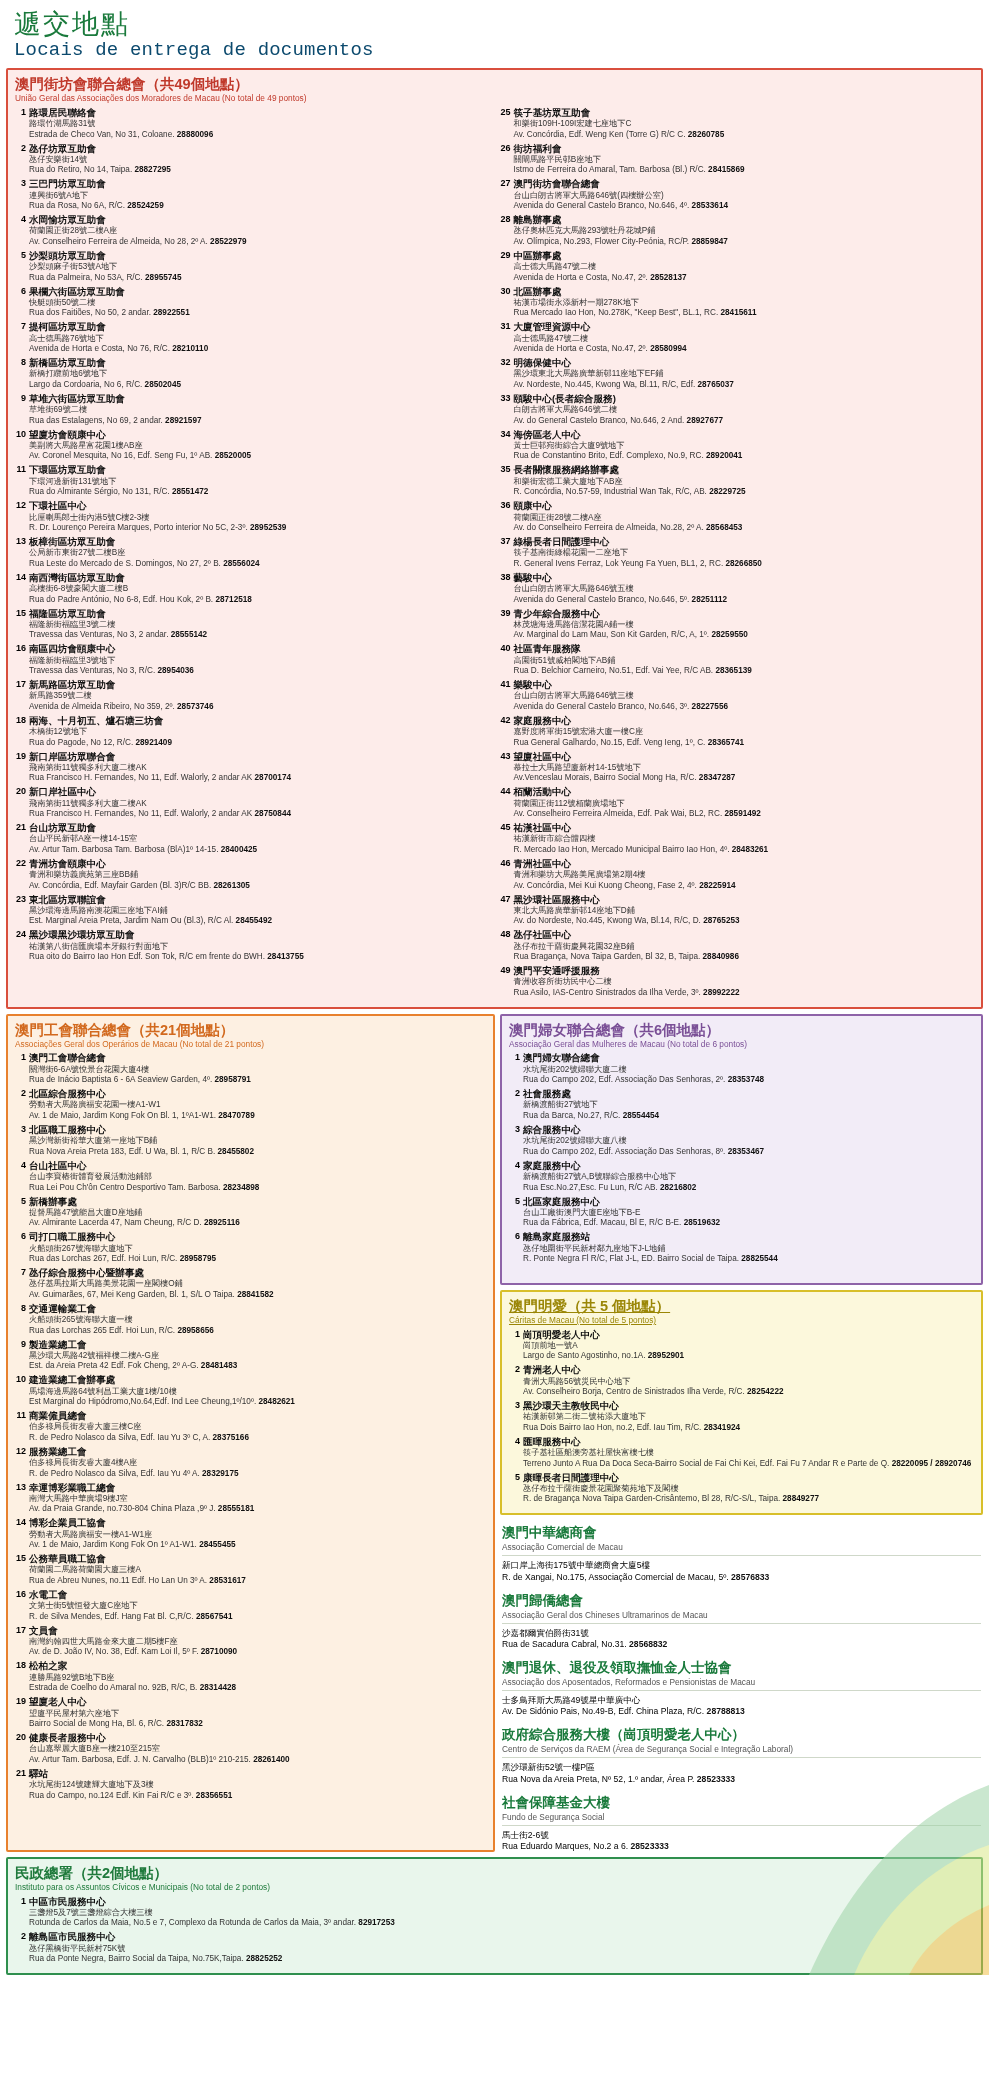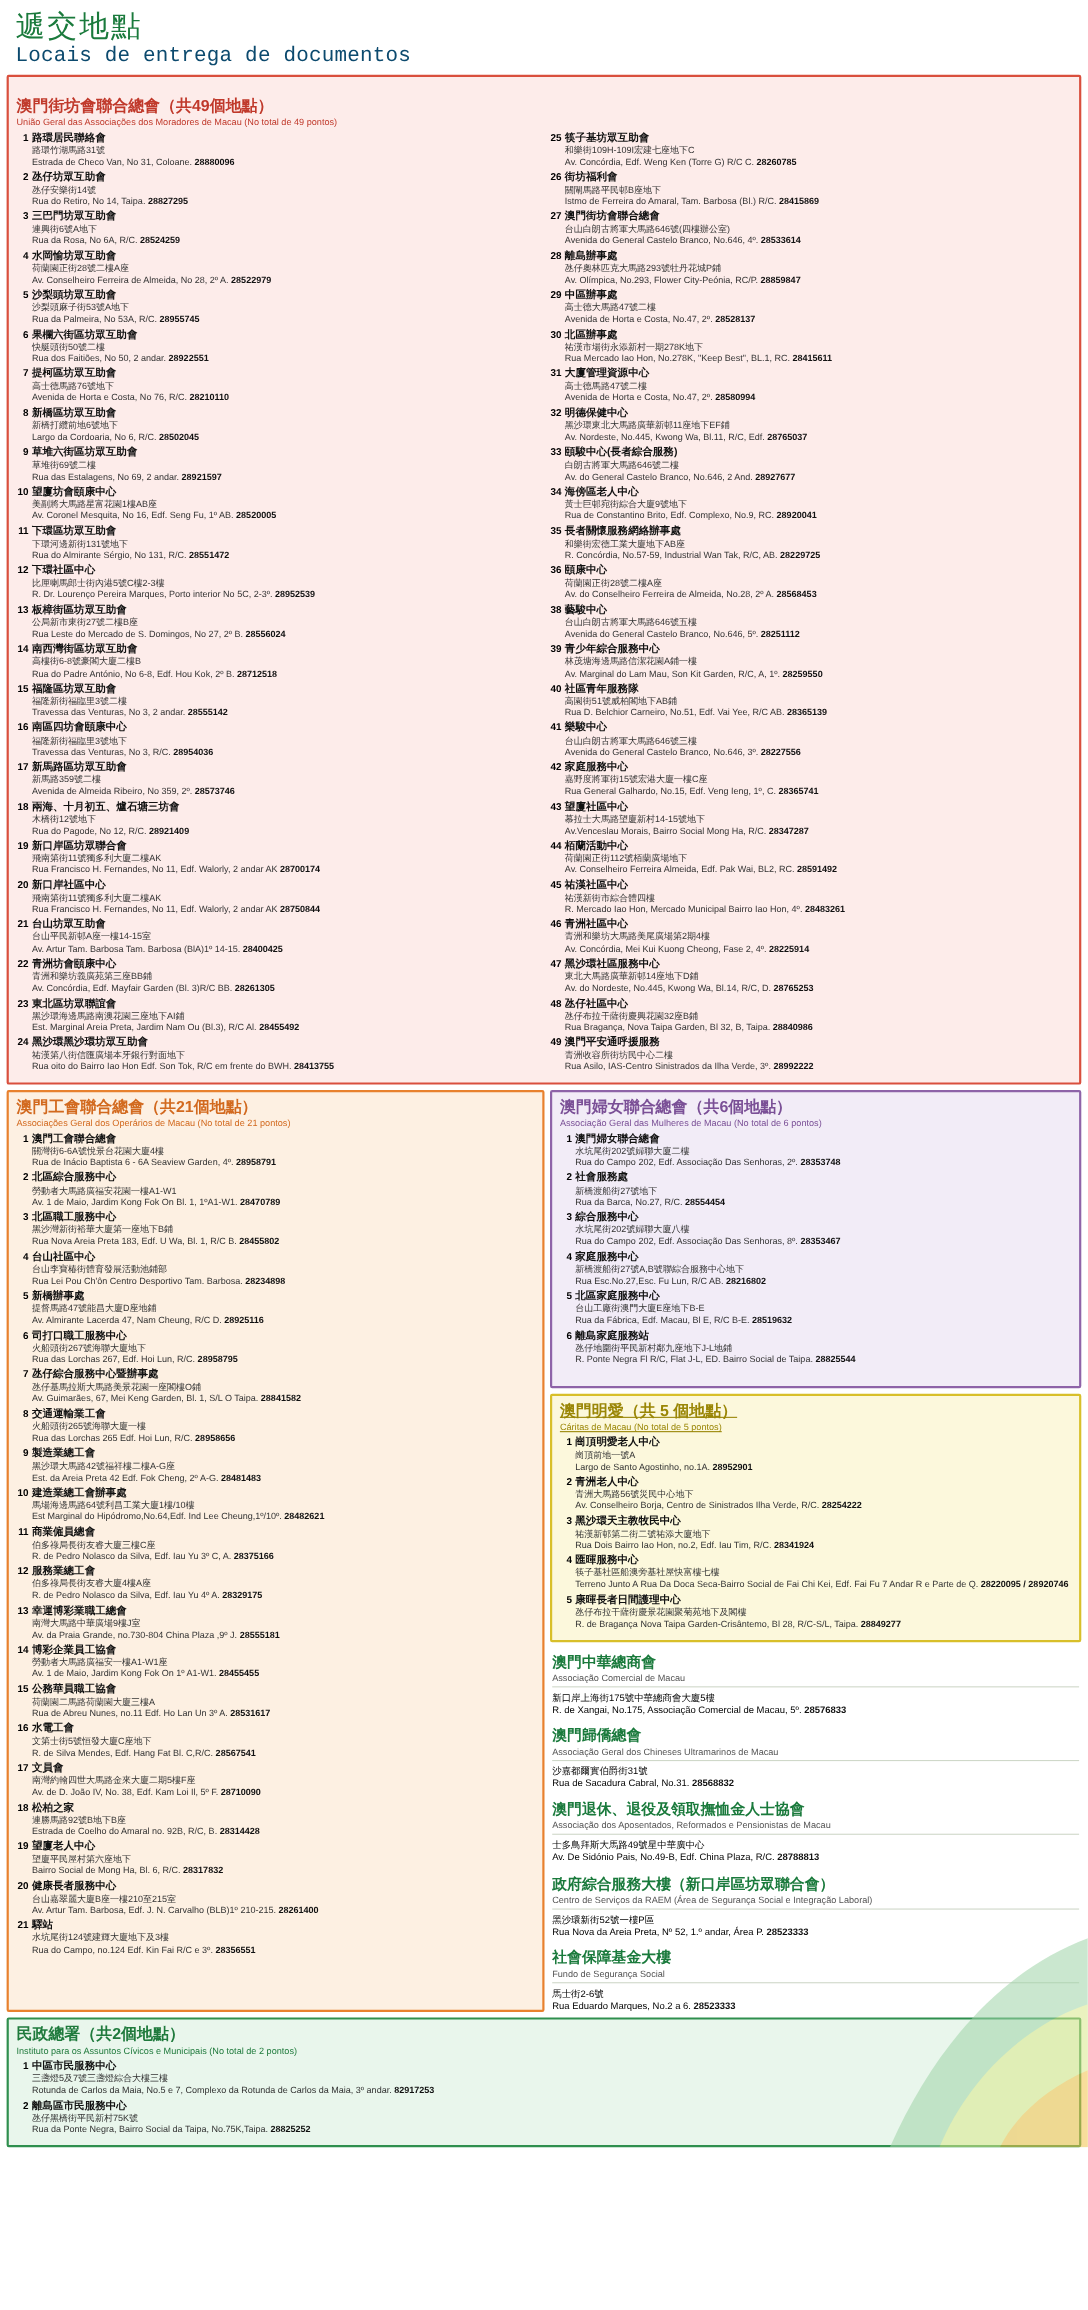--- a/index.html
+++ b/index.html
@@ -45,21 +45,21 @@
     line-height: 1.25;
     font-weight: normal;
   }
 
   
   .block-red {
     margin: 3px 6px 0 6px;
     border: 2px solid #d94f3d;
     background: #fdecea;
     border-radius: 2px;
-    padding: 18px 7px 6px 7px;
+    padding: 5px 7px 6px 7px;
   }
   .block-red .hdr { color: #c0392b; margin-bottom: 3px; }
   .cols2 { display: flex; gap: 10px; }
   .cols2 > div { flex: 1; }
 
   ul.entries { list-style: none; }
   ul.entries li {
     display: flex;
     margin-bottom: 2.5px;
     line-height: 1.28;
@@ -434,20 +434,28 @@
                 <span class="pt">和樂街宏德工業大廈地下AB座</span>
                 <span class="pt">R. Concórdia, No.57-59, Industrial Wan Tak, R/C, AB.  <span class="tel">28229725</span></span>
               </span>
             </li>
             <li>
               <span class="num">36</span>
               <span class="body">
                 <span class="cn">頤康中心</span>
                 <span class="pt">荷蘭園正街28號二樓A座</span>
                 <span class="pt">Av. do Conselheiro Ferreira de Almeida, No.28, 2º A.  <span class="tel">28568453</span></span>
+              </span>
+            </li>
+            <li>
+              <span class="num">37</span>
+              <span class="body">
+                <span class="cn">綠楊長者日間護理中心</span>
+                <span class="pt">筷子基南街綠楊花園一二座地下</span>
+                <span class="pt">R. General Ivens Ferraz, Lok Yeung Fa Yuen, BL1, 2, RC.  <span class="tel">28266850</span></span>
               </span>
             </li>
             <li>
               <span class="num">38</span>
               <span class="body">
                 <span class="cn">藝駿中心</span>
                 <span class="pt">台山白朗古將軍大馬路646號五樓</span>
                 <span class="pt">Avenida do General Castelo Branco, No.646, 5º.  <span class="tel">28251112</span></span>
               </span>
             </li>
@@ -848,21 +856,21 @@
             <div class="addr">Rua de Sacadura Cabral, No.31.  <span class="tel">28568832</span></div>
           </div>
           <div class="plain-sec">
             <div class="t1">澳門退休、退役及領取撫恤金人士協會</div>
             <div class="t2">Associação dos Aposentados, Reformados e Pensionistas de Macau</div>
             <div class="sep"></div>
             <div class="addr">士多鳥拜斯大馬路49號星中華廣中心</div>
             <div class="addr">Av. De Sidónio Pais, No.49-B, Edf. China Plaza, R/C.  <span class="tel">28788813</span></div>
           </div>
           <div class="plain-sec">
-            <div class="t1">政府綜合服務大樓（新口岸區坊眾聯合會）</div>
+            <div class="t1">政府綜合服務大樓（崗頂明愛老人中心）</div>
             <div class="t2">Centro de Serviços da RAEM (Área de Segurança Social e Integração Laboral)</div>
             <div class="sep"></div>
             <div class="addr">黑沙環新街52號一樓P區</div>
             <div class="addr">Rua Nova da Areia Preta, Nº 52, 1.º andar, Área P.  <span class="tel">28523333</span></div>
           </div>
           <div class="plain-sec">
             <div class="t1">社會保障基金大樓</div>
             <div class="t2">Fundo de Segurança Social</div>
             <div class="sep"></div>
             <div class="addr">馬士街2-6號</div>

